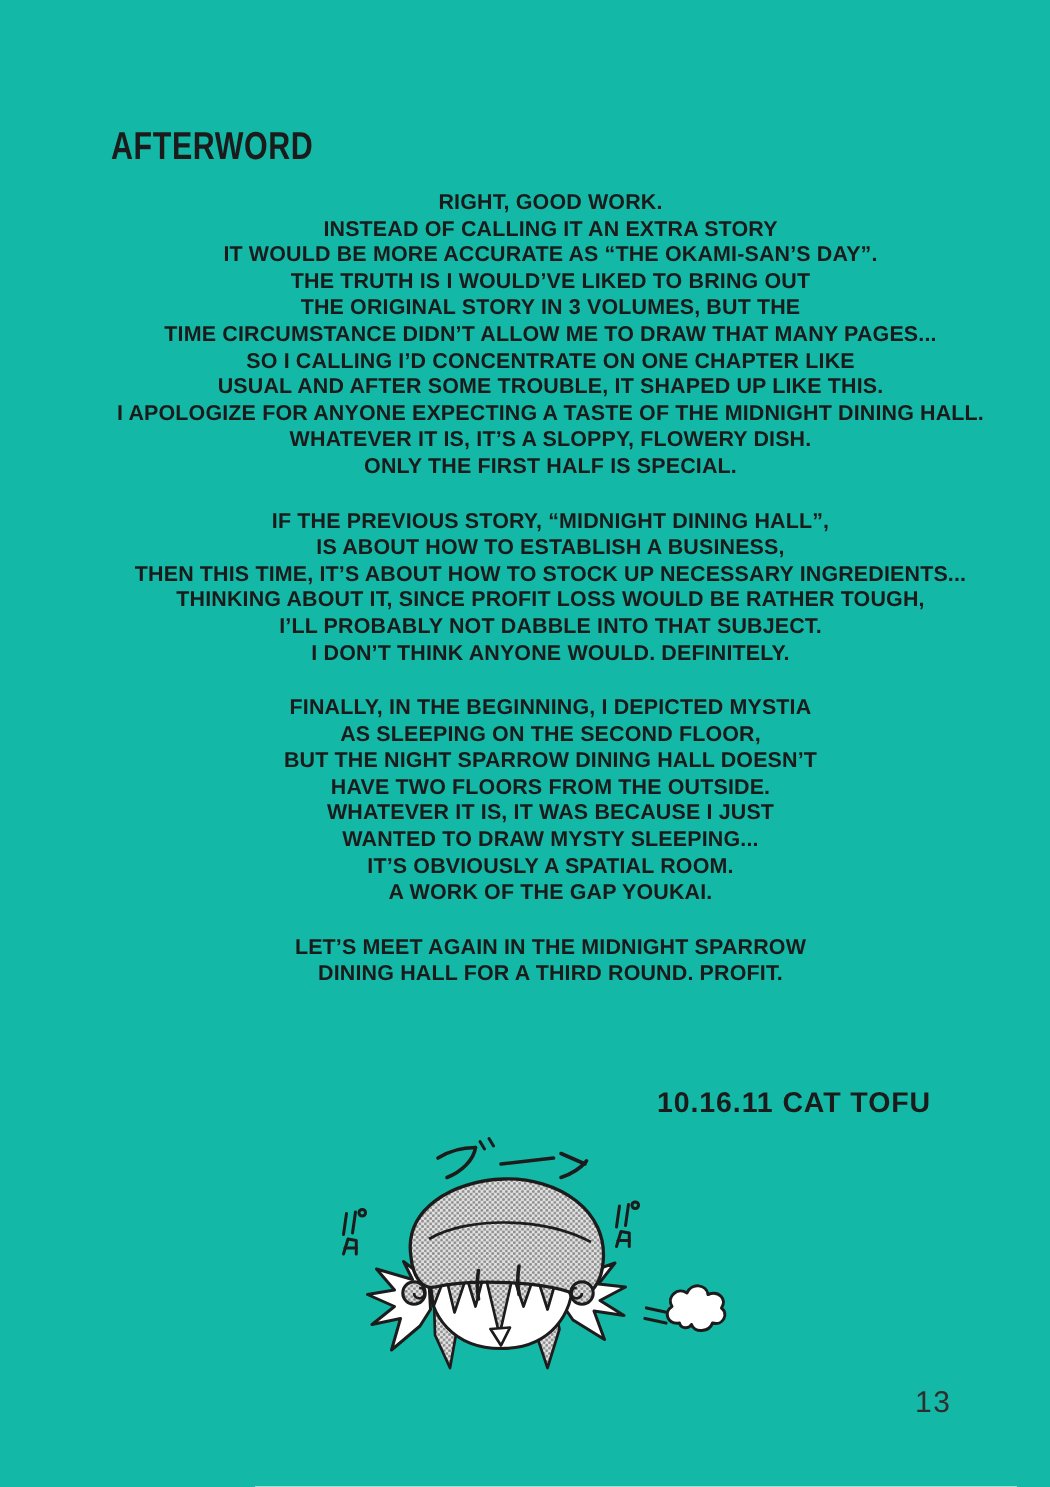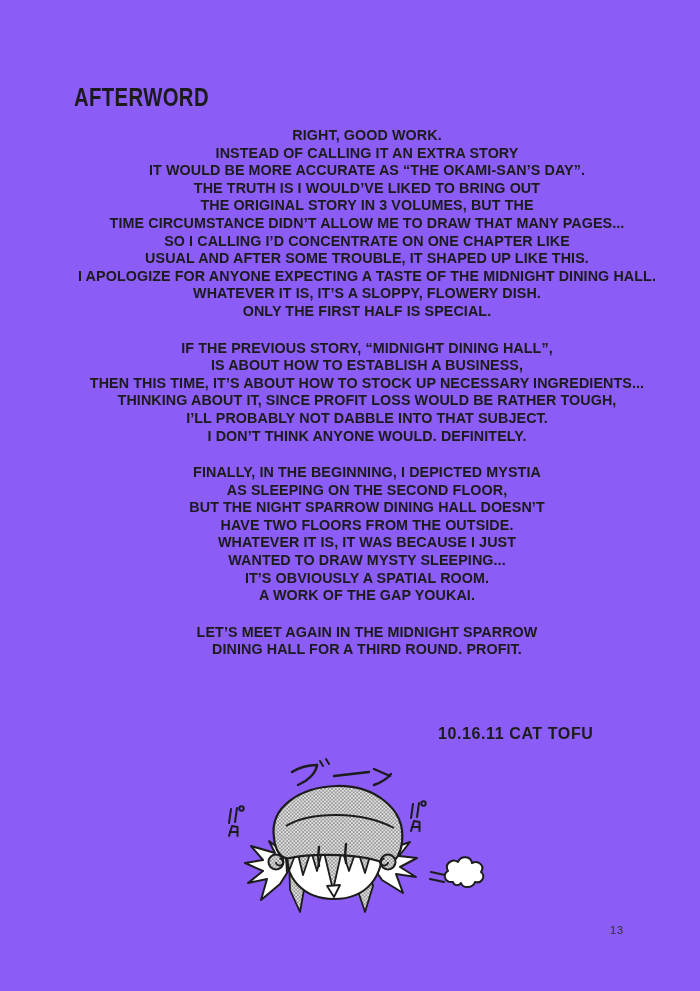--- a/index.html
+++ b/index.html
@@ -1,42 +1,42 @@
 <!DOCTYPE html>
 <html><head>
 <meta charset="utf-8">
 <style>
   html,body { margin:0; padding:0; background:#ffffff; }
   .page {
     position:relative; width:700px; height:991px;
-    background:#8b5cf6; overflow:hidden;
+    background:#14b8a6; overflow:hidden;
     font-family:"Liberation Sans", sans-serif;
     color:#1b1b1b;
   }
   .title {
     position:absolute; left:74px; top:82px; margin:0;
     font-size:26px; font-weight:bold; letter-spacing:0.5px;
     transform:scaleX(0.78); transform-origin:left top;
     white-space:nowrap;
   }
   .body-text {
     position:absolute; left:78px; top:127px;
     font-size:14.3px; font-weight:bold; line-height:17.6px;
     letter-spacing:0.1px; white-space:nowrap;
   }
   .para { margin:0 0 19px 0;text-align:center; }
   .ln { height:17.6px; }
   .signature {
     position:absolute; left:438px; top:725px;
-    font-size:16px; font-weight:bold; letter-spacing:0.6px;
+    font-size:19px; font-weight:bold; letter-spacing:0.6px;
     white-space:nowrap;
   }
   .page-number {
     position:absolute; left:610px; top:924px;
-    font-size:11px; font-weight:normal; color:#2e2e2e;
+    font-size:20px; font-weight:normal; color:#2e2e2e;
     letter-spacing:1px;
   }
   .doodle { position:absolute; left:216px; top:752px; width:280px; height:185px; }
 </style>
 </head>
 <body>
 
 <div class="page">
 
   <h1 class="title">AFTERWORD</h1>

